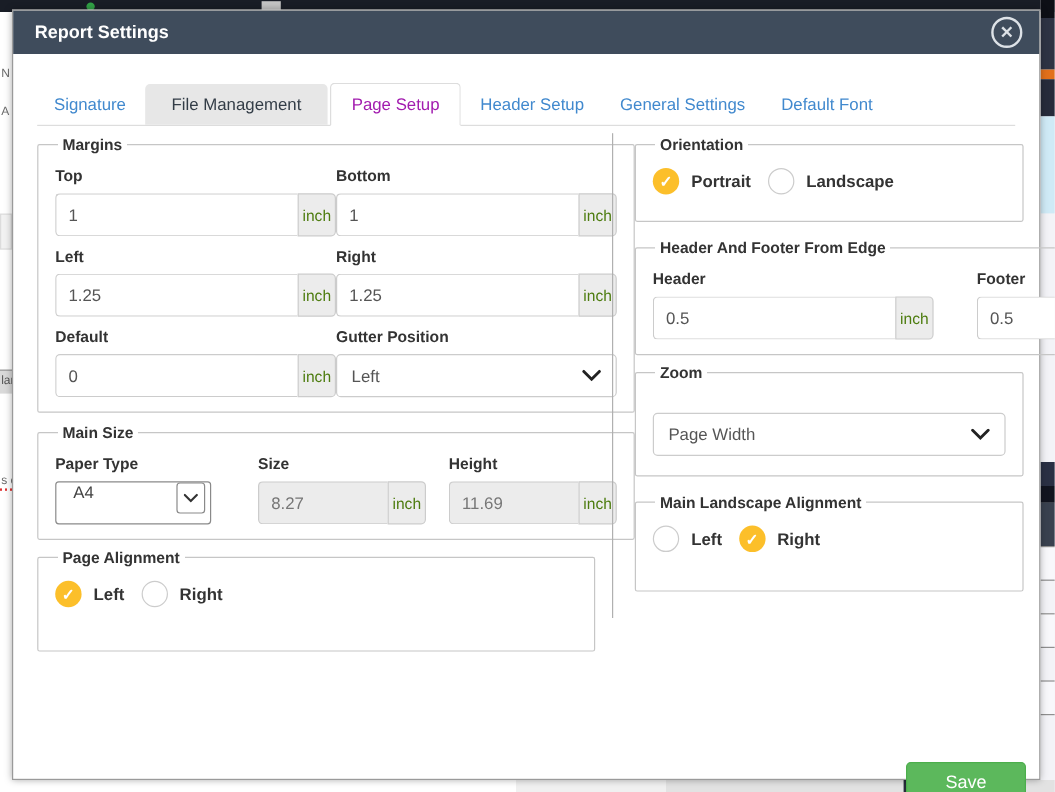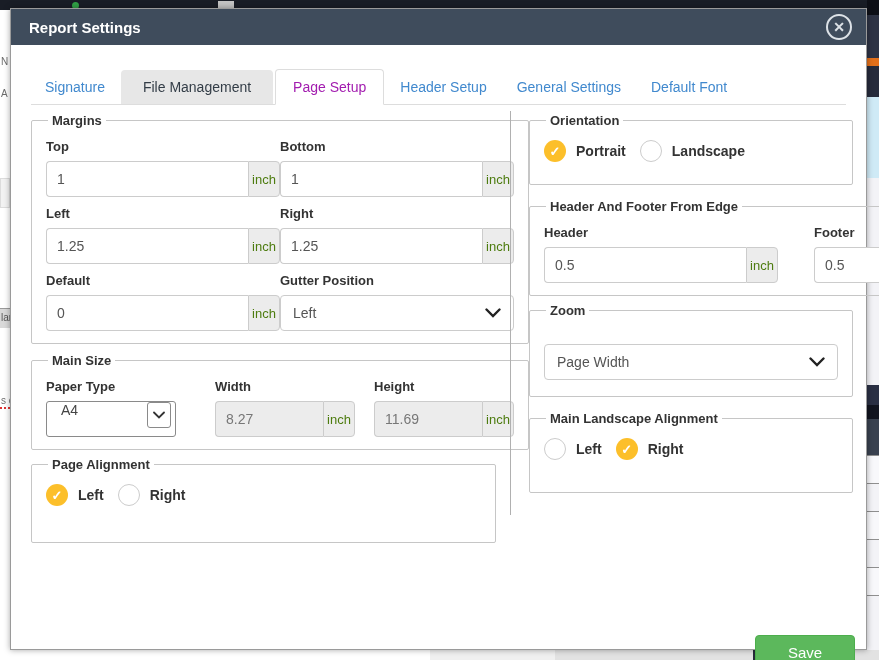--- a/index.html
+++ b/index.html
@@ -220,21 +220,21 @@
               <div class="native-sel">
                 <span>A4</span>
                 <span class="chevbox">
                   <svg width="12" height="8" viewBox="0 0 12 8">
                       <path d="M1 1.5 L6 6.5 L11 1.5" stroke="#333" stroke-width="1.8" fill="none" stroke-linecap="round"></path>
                     </svg>
                 </span>
               </div>
             </div>
             <div>
-              <div class="field-label">Width</div>
+              <div class="field-label">Size</div>
               <div class="input-group disabled">
                 <input class="ig-input" disabled="" value="8.27" style="">
                 <span class="ig-addon">inch</span>
               </div>
             </div>
             <div>
               <div class="field-label">Height</div>
               <div class="input-group disabled">
                 <input class="ig-input" disabled="" value="11.69" style="">
                 <span class="ig-addon">inch</span>

